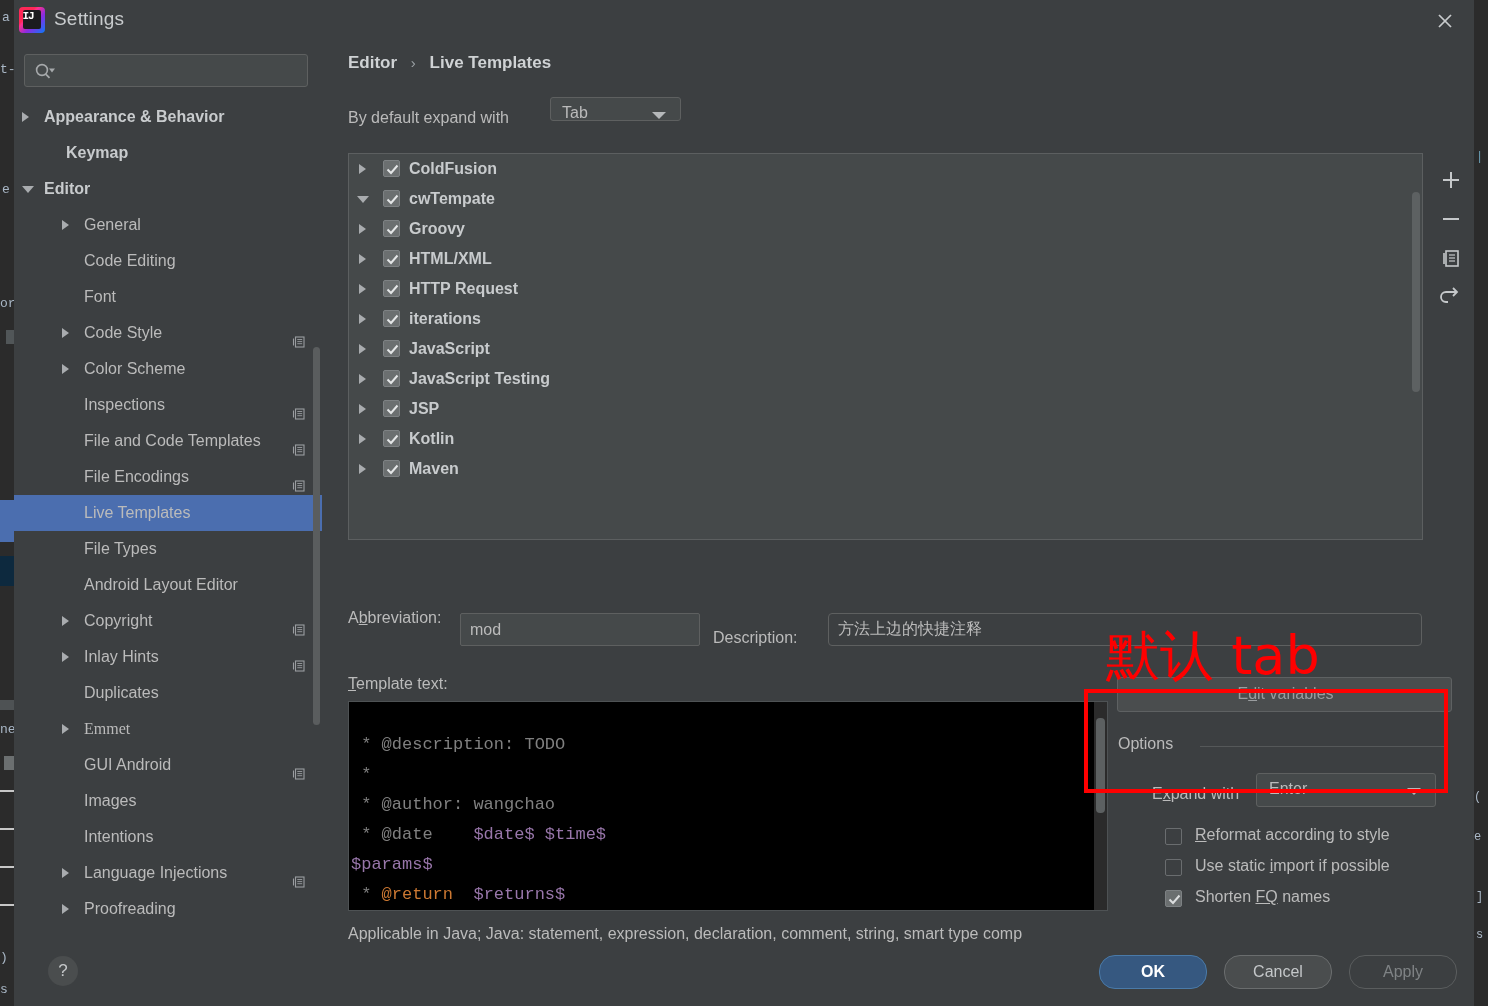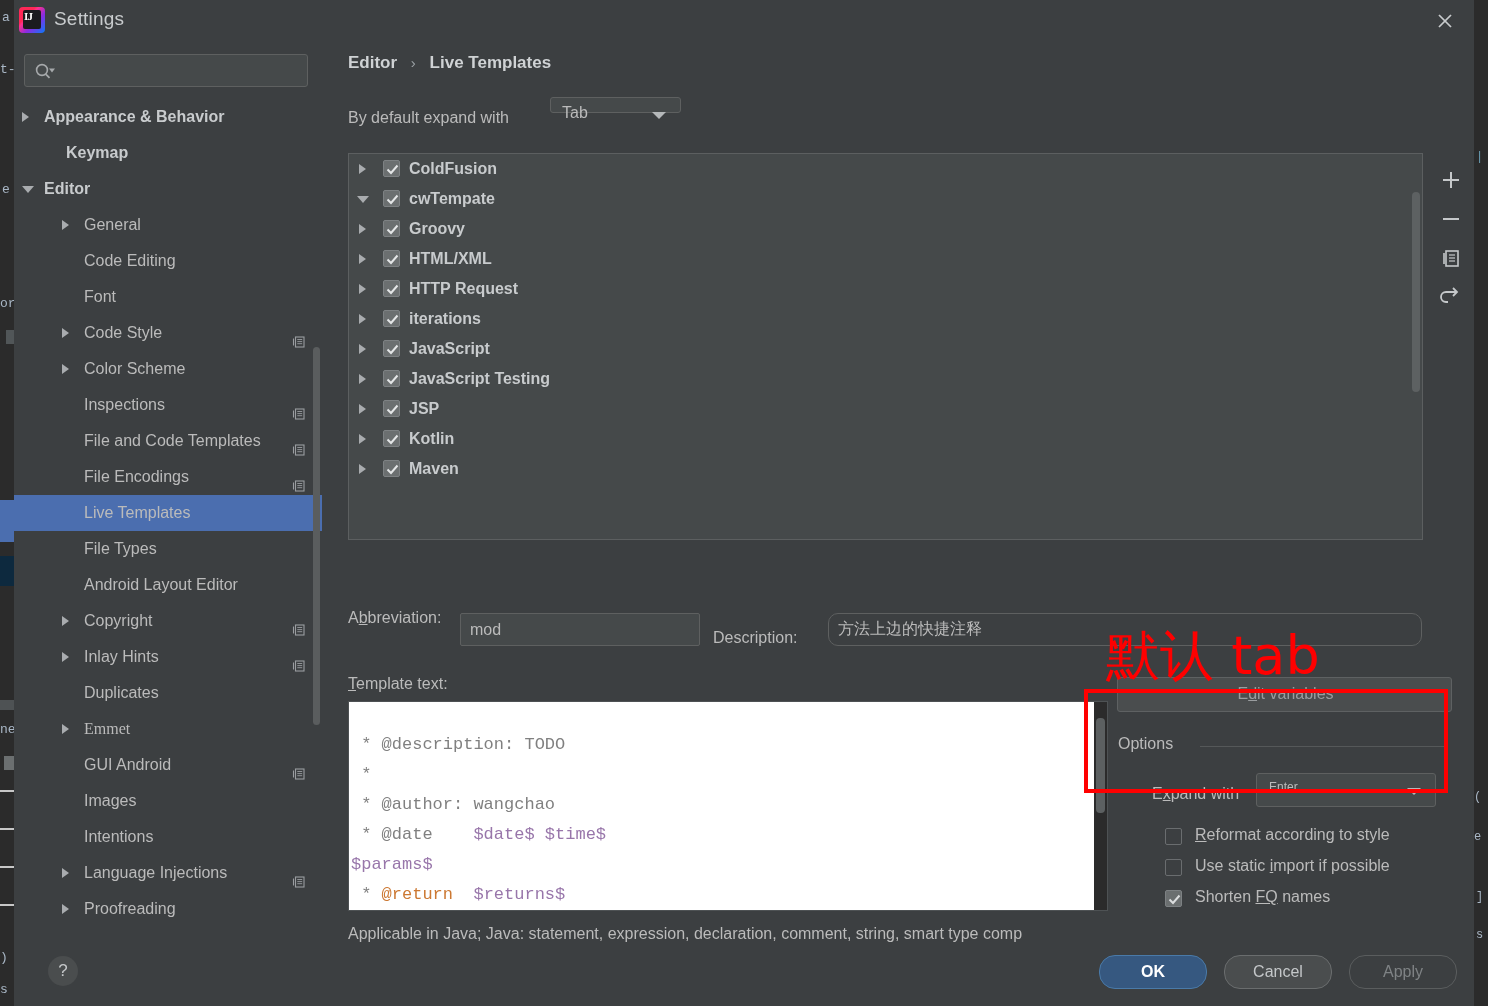--- a/index.html
+++ b/index.html
@@ -50,21 +50,21 @@
     overflow: hidden;
   }
   #app-icon .ij-inner {
     position: absolute; left: 4px; top: 3px; width: 18px; height: 19px;
     background: #1b1b1f; border-radius: 2px;
   }
   #app-icon .ij-text {
     position: absolute; left: 0; top: 0; width: 18px; height: 19px;
     color: #fff; font-size: 11px; font-weight: bold; line-height: 19px;
     text-align: center; letter-spacing: -1px;
-    font-family: Liberation Serif, serif;
+    font-family: Liberation Mono, monospace;
   }
   #title-text {
     position: absolute; left: 40px; top: 8px;
     font-size: 19px; color: #c9ccce; letter-spacing: .2px;
   }
   #close-btn {
     position: absolute; right: 14px; top: 6px;
     width: 30px; height: 30px; cursor: pointer;
   }
   #close-btn svg { display: block; }
@@ -129,21 +129,21 @@
     position: absolute; left: 26px; top: 12px;
     font-size: 17px; font-weight: bold; color: #cfd2d4;
   }
   #breadcrumb .sep {
     color: #9aa0a4; font-weight: normal; padding: 0 9px; font-size: 15px;
   }
   #expand-label {
     position: absolute; left: 26px; top: 68px; font-size: 16px; color: #bbbbbb;
   }
   #expand-combo {
-    position: absolute; left: 228px; top: 56px; width: 131px; height: 16px;
+    position: absolute; left: 228px; top: 56px; width: 131px; height: 24px;
     background: #45494a; border: 1px solid #5e6060; border-radius: 3px;
     cursor: pointer;
   }
   #expand-combo .val {
     position: absolute; left: 11px; top: 6px; font-size: 16px; color: #bbbbbb;
   }
   .caret {
     position: absolute; right: 14px; top: 14px; width: 0; height: 0;
     border-left: 7px solid transparent; border-right: 7px solid transparent;
     border-top: 7px solid #b5b8ba;
@@ -206,34 +206,34 @@
     background: #45494a; border: 1px solid #5e6060; border-radius: 2px;
   }
   #abbr-field input {
     position: absolute; left: 9px; top: 0; width: 220px; height: 31px;
     background: transparent; border: 0; outline: none;
     color: #bbbbbb; font-size: 16px; font-family: "Liberation Sans", sans-serif;
   }
   #desc-label { position: absolute; left: 391px; top: 588px; font-size: 16px; color: #bbbbbb; }
   #desc-field {
     position: absolute; left: 506px; top: 572px; width: 594px; height: 33px;
-    background: #3c3f41; border: 1px solid #5e6060; border-radius: 10px;
+    background: #3c3f41; border: 1px solid #5e6060; border-radius: 4px;
   }
   #desc-field input {
     position: absolute; left: 9px; top: 0; width: 574px; height: 31px;
     background: transparent; border: 0; outline: none;
     color: #bbbbbb; font-size: 16px; font-family: "Liberation Sans", sans-serif;
   }
 
   
   #tt-label { position: absolute; left: 26px; top: 634px; font-size: 16px; color: #bbbbbb; }
   #tt-label .uline { text-decoration: underline; }
   #tt-box {
     position: absolute; left: 26px; top: 660px; width: 760px; height: 210px;
-    background: #ffffff; border: 1px solid #4e5254; overflow: hidden;
+    background: #000000; border: 1px solid #4e5254; overflow: hidden;
   }
   #tt-code {
     position: absolute; left: 0; top: 28px; width: 740px;
     font-family: "Liberation Mono", monospace; font-size: 17px; line-height: 30px;
     white-space: pre; color: #808080;
   }
   #tt-code .ln { display: block; padding-left: 2px; }
   .tok-var { color: #9876aa; }
   .tok-tag { color: #cc7832; }
   .tok-cmt { color: #808080; }
@@ -273,21 +273,21 @@
     background: #555859;
   }
   #expand-with-label { position: absolute; left: 42px; top: 50px; font-size: 16px; color: #bbbbbb; }
   #expand-with-label .uline { text-decoration: underline; }
   #expand-with-combo {
     position: absolute; left: 146px; top: 38px; width: 180px; height: 34px;
     background: #45494a; border: 1px solid #5e6060; border-radius: 3px;
     cursor: pointer;
   }
   #expand-with-combo .val {
-    position: absolute; left: 12px; top: 6px; font-size: 12px; color: #bbbbbb;
+    position: absolute; left: 12px; top: 6px; font-size: 16px; color: #bbbbbb;
   }
   .opt-chk { position: absolute; left: 55px; width: 300px; height: 30px; cursor: pointer; }
   .opt-chk .cbx { left: 0; top: 5px; }
   .opt-chk .t { position: absolute; left: 30px; top: 3px; font-size: 16px; color: #bbbbbb; }
   .opt-chk .t .uline { text-decoration: underline; }
 
   
   #red-box {
     position: absolute; left: 1084px; top: 689px; width: 364px; height: 104px;
     border: 4px solid #ff0000; pointer-events: none; z-index: 30;

